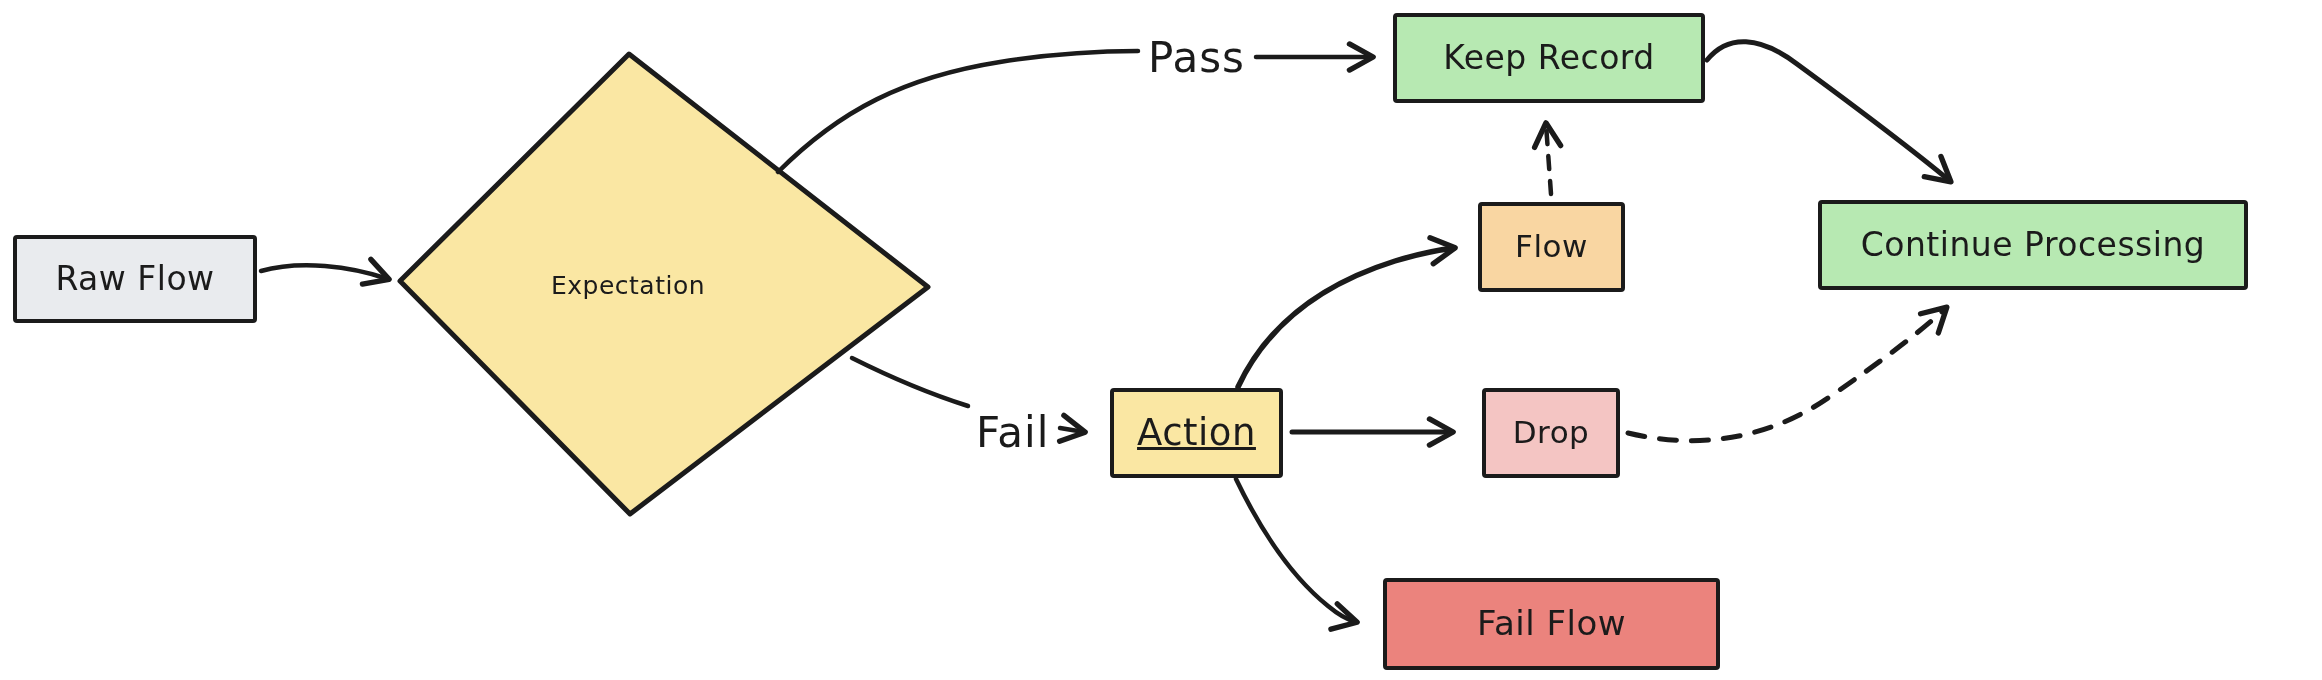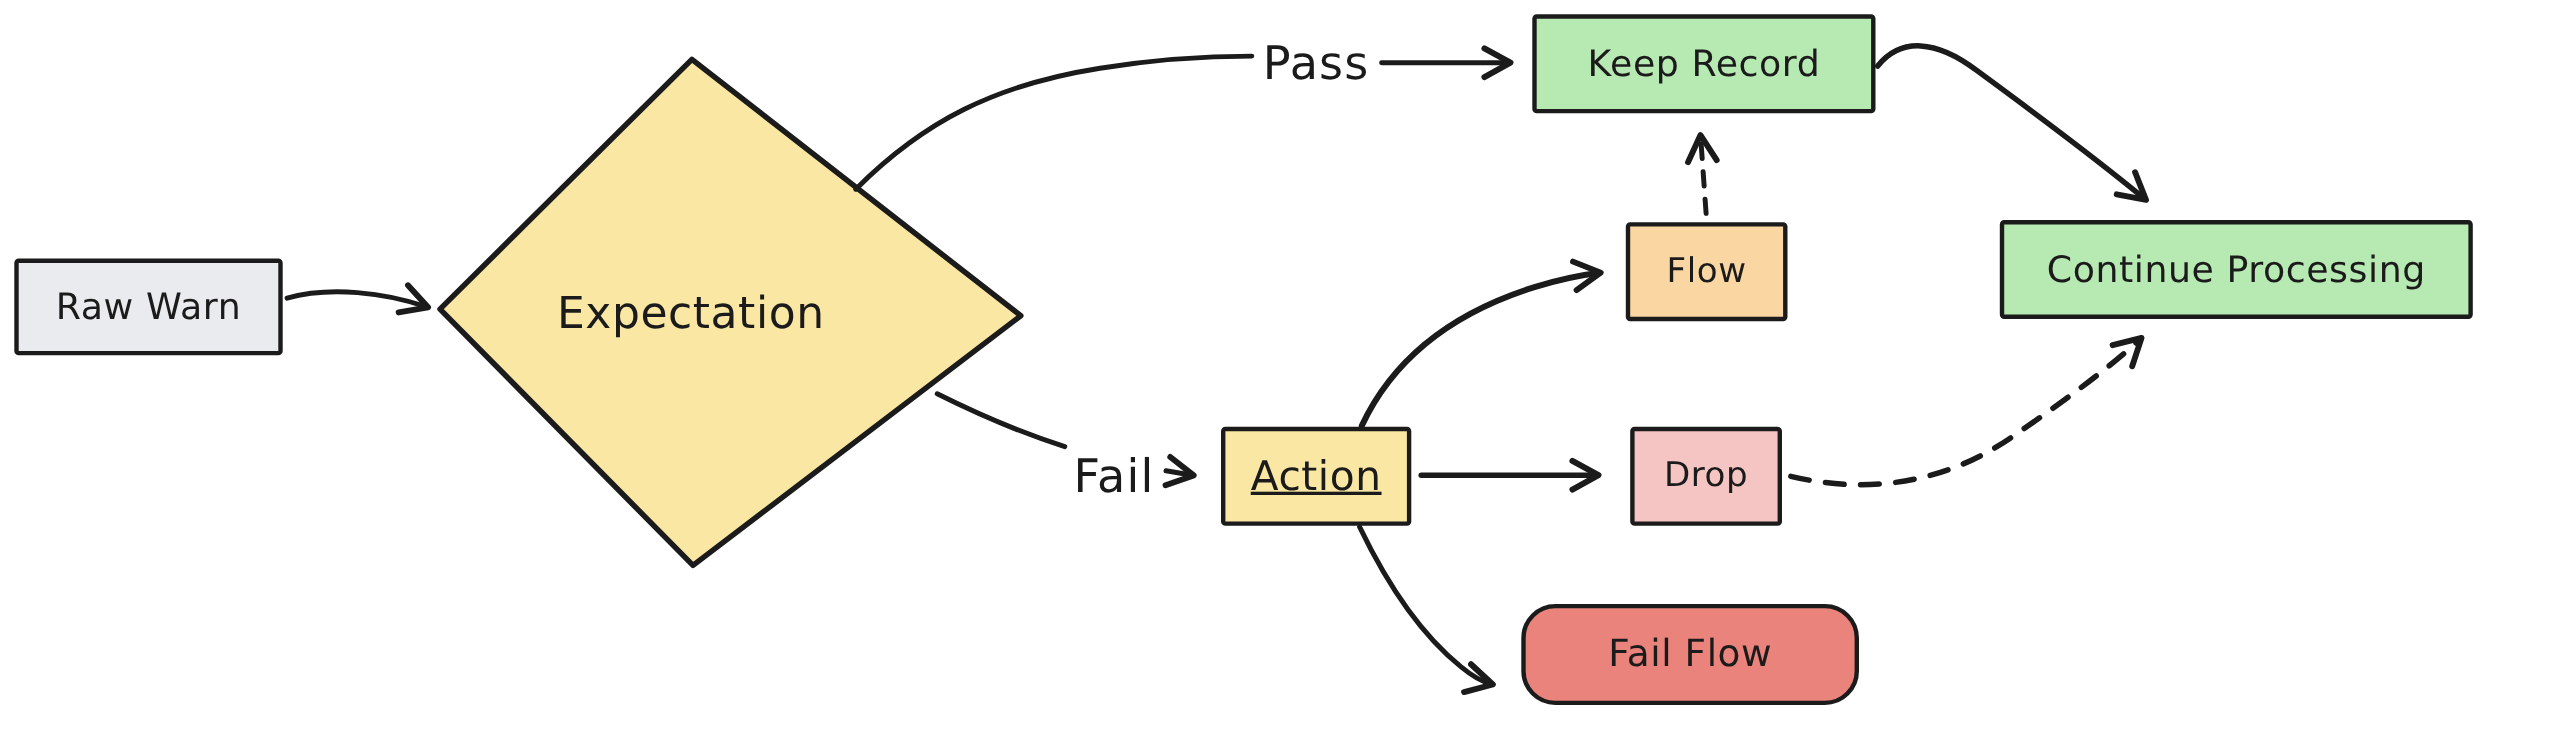--- a/index.html
+++ b/index.html
@@ -22,27 +22,27 @@
     letter-spacing:0.5px;
     white-space:nowrap;
     color:#1b1b1b;
   }
   .node span{transform:translateY(-1px);}
   #n-raw-data        {left:13px;  top:235px; width:244px; height:88px;}
   #n-keep-record     {left:1393px;top:13px;  width:312px; height:90px;}
   #n-warn            {left:1478px;top:202px; width:147px; height:90px; font-size:31px;}
   #n-action          {left:1110px;top:388px; width:173px; height:90px; font-size:37px;text-decoration:underline;}
   #n-drop            {left:1482px;top:388px; width:138px; height:90px; font-size:31px;}
-  #n-fail-flow       {left:1383px;top:549px; width:307px; height:92px; font-size:34px;border-radius:31px;}
+  #n-fail-flow       {left:1383px;top:578px; width:337px; height:92px; font-size:34px;}
   #n-continue        {left:1818px;top:200px; width:430px; height:90px;}
   .diamond-label{
     position:absolute;
     left:508px; top:262px; width:240px; height:46px;
     display:flex;align-items:center;justify-content:center;
-    font-size:40px;letter-spacing:0.5px;white-space:nowrap;
+    font-size:25px;letter-spacing:0.5px;white-space:nowrap;
   }
   .edge-label{
     position:absolute;
     font-size:42px;letter-spacing:1px;white-space:nowrap;
     background:#ffffff;
     padding:0 6px;
   }
   #lbl-pass{left:1142px;top:33px;}
   #lbl-fail{left:970px;top:408px;}
 </style>
@@ -77,21 +77,21 @@
     <path d="M 1238 387 C 1268 323, 1325 283, 1395 261 C 1418 254, 1438 250, 1454 248" fill="none" stroke="#1b1b1b" stroke-width="5.5" stroke-linecap="round" marker-end="url(#arrow)"></path>
 
     <path d="M 1292 432 L 1452 432" fill="none" stroke="#1b1b1b" stroke-width="5" stroke-linecap="round" marker-end="url(#arrow)"></path>
 
     <path d="M 1236 479 C 1262 533, 1292 577, 1328 606 C 1340 616, 1348 620, 1356 622" fill="none" stroke="#1b1b1b" stroke-width="4.5" stroke-linecap="round" marker-end="url(#arrow)"></path>
 
     <path d="M 1628 433 C 1695 449, 1765 441, 1828 398 C 1876 365, 1918 334, 1946 308" fill="none" stroke="#1b1b1b" stroke-width="5" stroke-linecap="round" stroke-dasharray="17 15" marker-end="url(#arrow)"></path>
   </svg>
 
   <div class="node" id="n-raw-data" style="background-color: rgb(233, 235, 238);">
-    <span>Raw Warn</span>
+    <span>Raw Flow</span>
   </div>
 
   <div class="diamond-label">
     <span>Expectation</span>
   </div>
 
   <div class="node" id="n-keep-record" style="background-color: rgb(183, 233, 178);">
     <span>Keep Record</span>
   </div>
 

